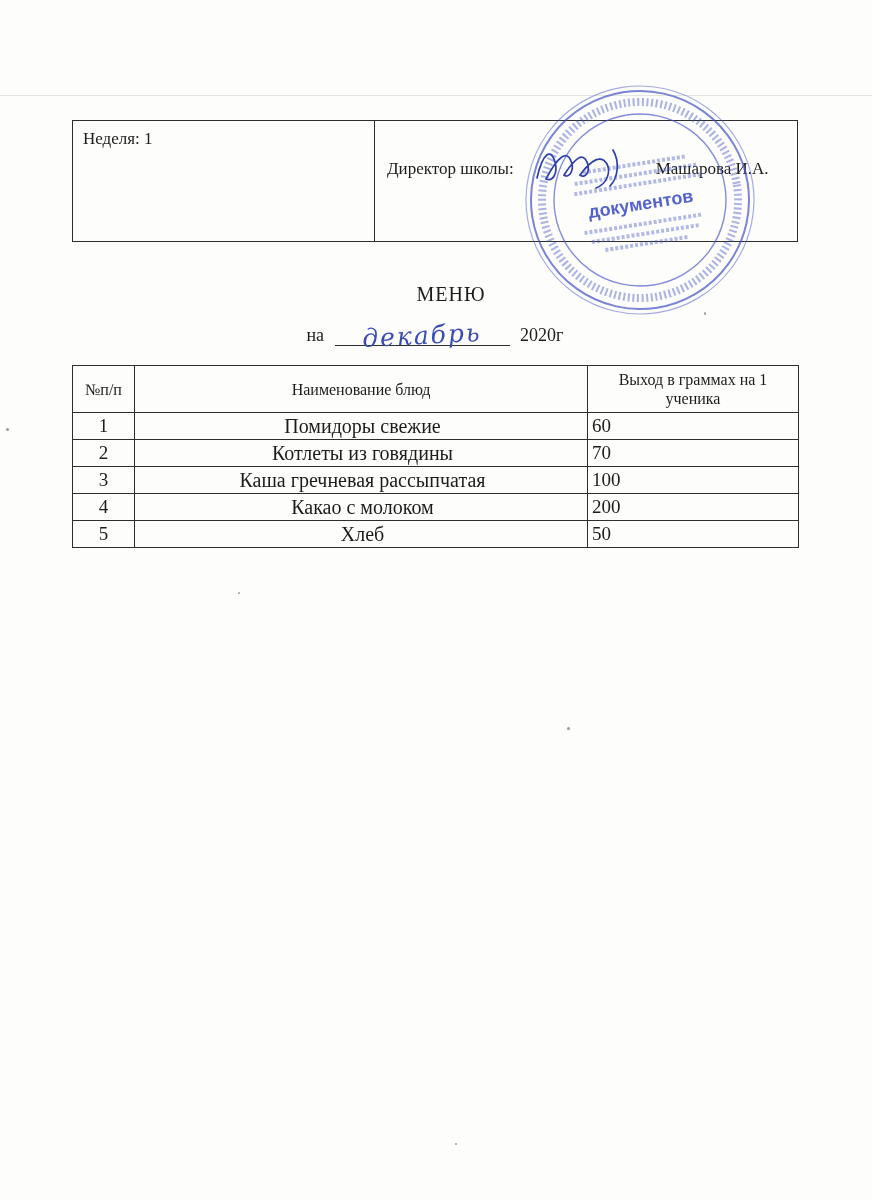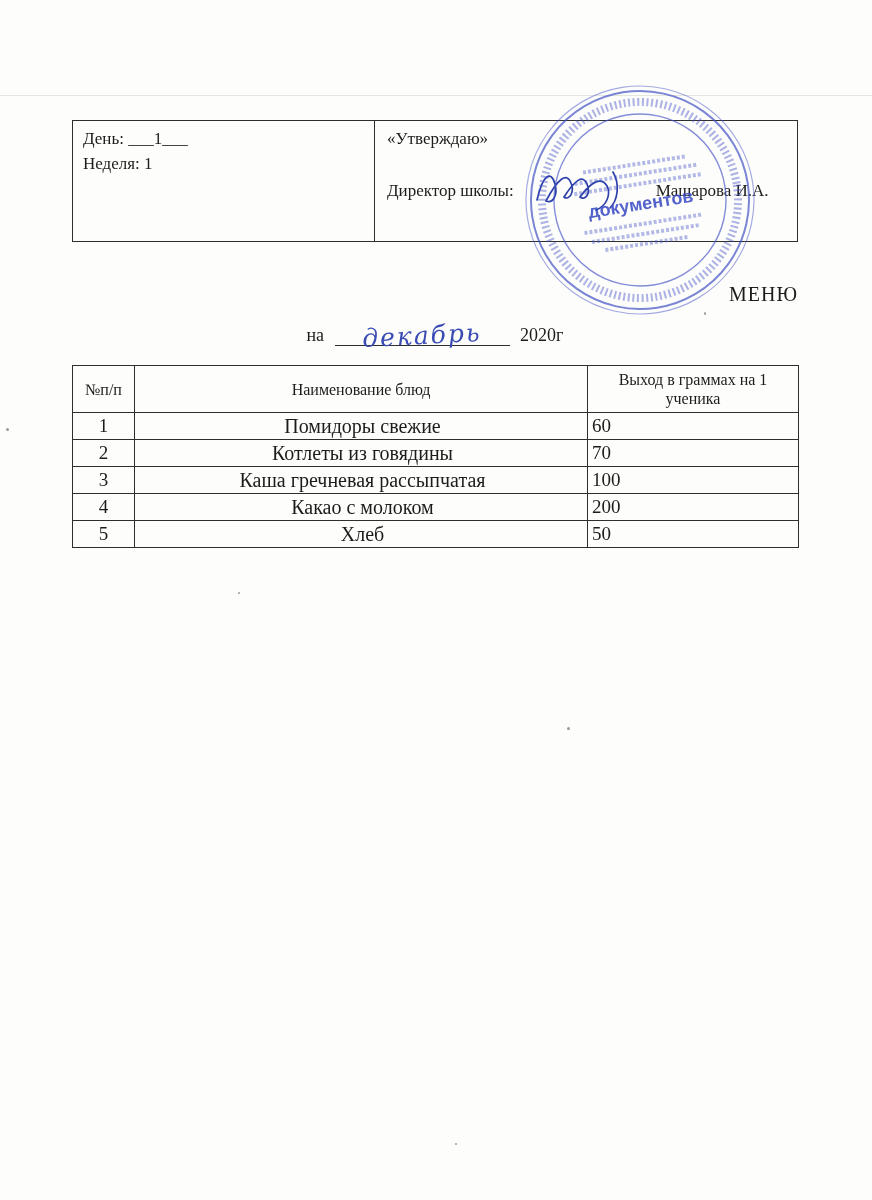--- a/index.html
+++ b/index.html
@@ -23,21 +23,21 @@
   .director-row{margin-top:32px;display:flex;align-items:center;white-space:nowrap;gap:12px;}
   .signature{margin:-20px 2px -16px 4px;flex:0 0 auto;}
 
   
   .stamp{
     position:absolute;left:518px;top:78px;width:244px;height:244px;
     transform:rotate(-9deg);opacity:.88;pointer-events:none;
   }
 
   
-  .doc-title{position:absolute;left:72px;top:283px;width:726px;text-align:right;
+  .doc-title{position:absolute;left:88px;top:283px;width:726px;text-align:center;
     font-size:20px;letter-spacing:1px;}
   .date-line{position:absolute;left:72px;top:320px;width:726px;text-align:center;font-size:18px;}
   .hand-slot{display:inline-block;min-width:175px;border-bottom:1.2px solid #2e2e2e;
     margin:0 6px;vertical-align:baseline;line-height:1;}
   .hand-text{display:inline-block;font-family:"DejaVu Serif", serif;font-style:italic;
     color:#3a4cb4;font-size:25px;transform:rotate(-3deg) translateY(3px);letter-spacing:2px;}
 
   
   .menu-table{
     position:absolute;left:72px;top:365px;width:726px;
@@ -56,25 +56,23 @@
 </style>
 </head>
 <body>
 
 <div class="page">
 
   <div class="scan-line"></div>
 
   <div class="header-box">
     <div class="hb-left">
-      <div>День: ___1___</div>
       <div>Неделя: 1</div>
     </div>
     <div class="hb-right">
-      <div class="approve-line">«Утверждаю»</div>
       <div class="director-row">
         <span>Директор школы:</span>
         <svg class="signature" width="112" height="50" viewBox="0 0 112 50" aria-hidden="true">
           <path d="M7 36 C 13 10, 21 6, 25 20 C 28 31, 23 40, 16 37
                    C 28 14, 37 8, 41 19 C 45 28, 39 37, 34 33
                    C 45 16, 53 10, 57 20 C 61 30, 55 37, 50 33
                    C 61 18, 71 12, 77 22 C 81 30, 77 42, 66 46
                    M 83 8 C 90 20, 88 36, 80 44" stroke="#2c3faa" stroke-width="1.7" fill="none" stroke-linecap="round"></path>
         </svg>
         <span>Машарова И.А.</span>

